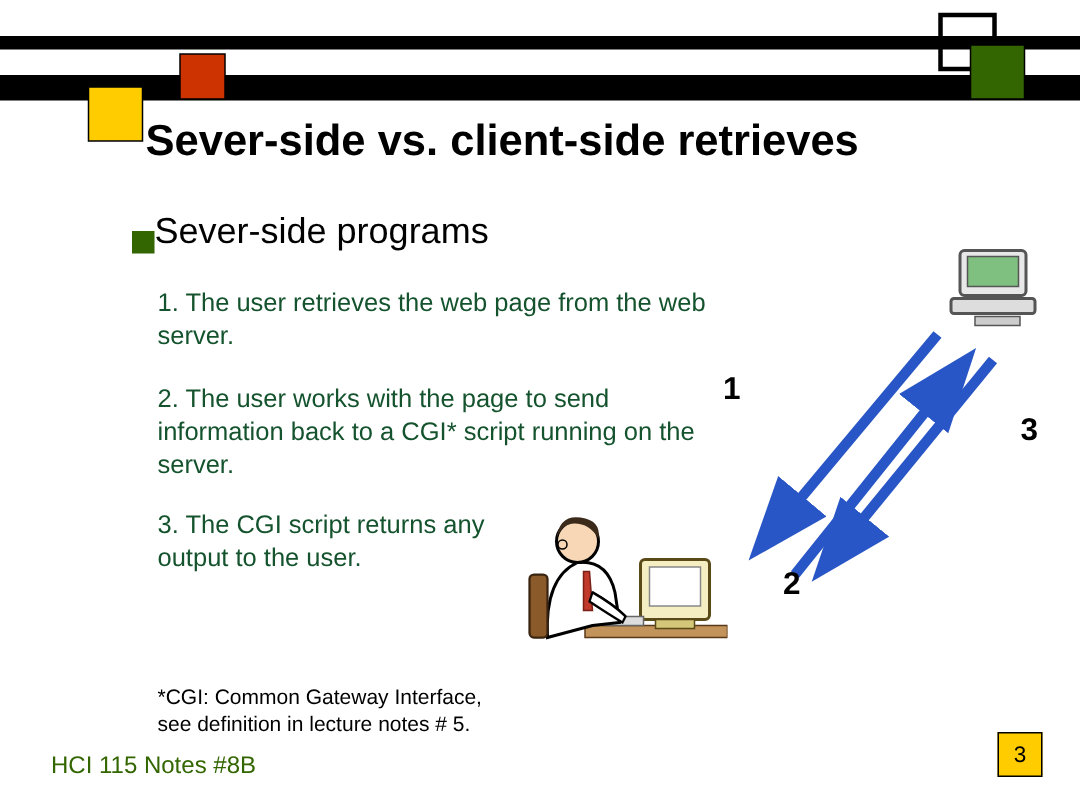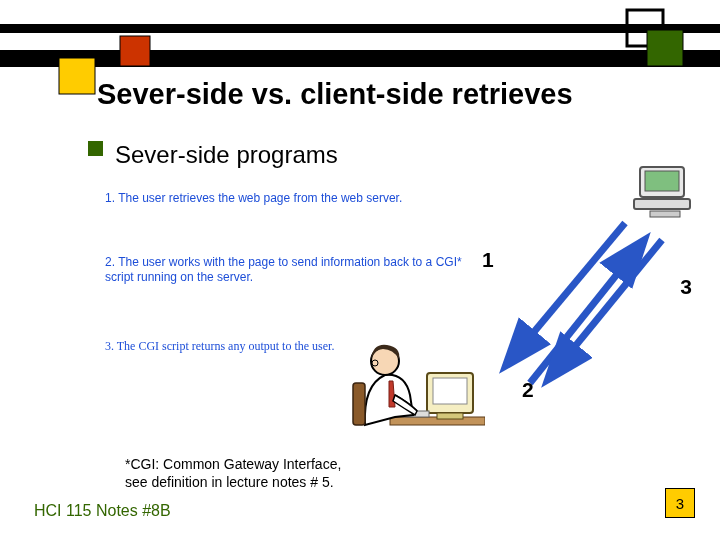--- a/index.html
+++ b/index.html
@@ -21,50 +21,48 @@
     left: 97px;
     font-size: 29px;
     font-weight: bold;
     color: #000;
   }
   .subtitle-row {
     position: absolute;
     top: 141px;
     left: 88px;
     display: flex;
-    align-items: flex-start;
-    gap: 12px;
+    align-items: flex-end;
   }
   .green-bullet {
     width: 15px;
     height: 15px;
     background: #336600;
   }
   .subtitle-text {
     font-size: 24px;
     color: #000;
   }
   .point {
     position: absolute;
-    font-size: 12px;
-    color: #1d4ed8;
+    font-size: 17px;
+    color: #14532d;
     line-height: 1.28;
   }
   .p1 { top: 191px; left: 105px; width: 380px; }
   .p2 { top: 255px; left: 105px; width: 360px; }
-  .p3 { top: 339px; left: 105px; width: 230px; font-family: Liberation Serif, serif; }
+  .p3 { top: 339px; left: 105px; width: 230px; }
   .footnote {
     position: absolute;
     top: 455px;
     left: 105px;
     font-size: 14px;
     color: #000;
     line-height: 1.3;
     width: 240px;
-    margin-left: 20px;
   }
   .footer-left {
     position: absolute;
     bottom: 20px;
     left: 34px;
     font-size: 16px;
     color: #336600;
   }
   .corner-box {
     position: absolute;

